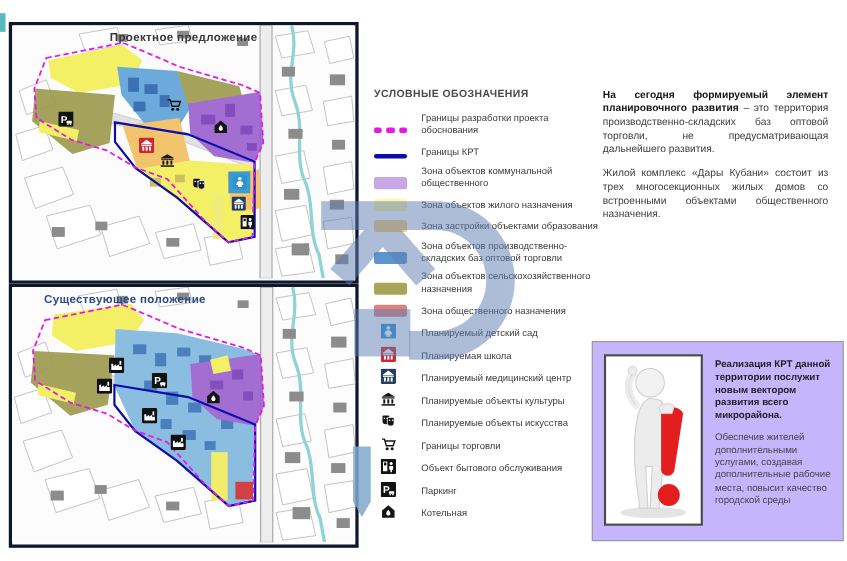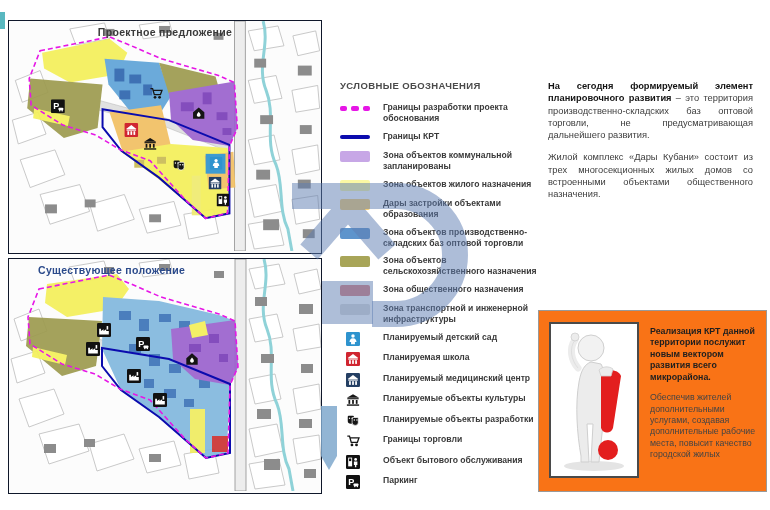--- a/index.html
+++ b/index.html
@@ -1,42 +1,42 @@
 <!DOCTYPE html>
 <html><head>
 <meta charset="utf-8">
 <style>
   html,body{margin:0;padding:0;background:#fff;}
   .page{position:relative;width:770px;height:510px;background:#fff;overflow:hidden;
         font-family:"Liberation Sans",sans-serif;}
   
-  .map{position:absolute;width:312px;border:1px solid #0f172a;background:#fdfdfd;}
+  .map{position:absolute;width:312px;border:3px solid #0f172a;background:#fdfdfd;}
   .map svg{display:block;}
   #map1{left:8px;top:20px;height:232px;}
   #map2{left:8px;top:258px;height:234px;}
   .mtitle{position:absolute;top:5px;left:0;width:100%;text-align:center;
           font-weight:bold;font-size:10.5px;color:#3a3a3a;letter-spacing:.3px;}
   #map2 .mtitle{text-align:left;left:29px;width:auto;color:#2b4a8b;}
   
   .legend{position:absolute;left:340px;top:80px;width:208px;}
   .legend-title{font-size:9.5px;font-weight:bold;color:#4a4a4a;letter-spacing:.4px;margin:0 0 11px 0;}
-  .lrow{display:flex;align-items:flex-start;margin-bottom:6.5px;min-height:13px;font-weight:bold;}
+  .lrow{display:flex;align-items:flex-end;margin-bottom:6.5px;min-height:13px;}
   .lsw{width:30px;height:11px;border-radius:2px;flex:0 0 30px;margin-right:13px;margin-top:1px;}
   .lsw.line{height:4px;border-radius:2px;margin-top:4px;}
   .lsw.dash{display:flex;gap:4px;background:none;}
   .lsw.dash i{flex:1;height:5px;border-radius:2px;margin-top:3px;}
   .lic{width:14px;height:14px;flex:0 0 14px;margin:0 23px 0 6px;color:#151515;}
   .llab{font-size:8.6px;color:#3a3a3a;line-height:1.28;}
   
   .rp{position:absolute;left:548px;top:80px;width:218px;}
   .rp p{text-align:justify;font-size:9.3px;color:#3d3d3d;line-height:1.32;margin:0 13px 10px 0;}
   .rp b{color:#141414;}
   .rp .h2{margin-top:28px;font-weight:bold;color:#141414;}
   
-  .callout{position:absolute;left:538px;top:310px;width:229px;height:182px;background:#f97316;
+  .callout{position:absolute;left:538px;top:310px;width:229px;height:182px;background:#c4b5fd;
            border:1px solid #999;box-sizing:border-box;display:flex;gap:11px;padding:11px 10px;}
   .photo{flex:0 0 90px;width:90px;height:156px;background:#fff;border:2px solid #4a4a4a;box-sizing:border-box;}
   .ctext{font-size:8.8px;color:#444;line-height:1.3;}
   .ctext .chead{font-weight:bold;color:#1f1f1f;margin:4px 0 9px 0;}
   
   .overlay{position:absolute;left:0;top:0;pointer-events:none;}
   .defs{position:absolute;width:0;height:0;}
 </style>
 </head>
 <body>
@@ -266,46 +266,42 @@
           <i style="background-color: rgb(230, 22, 230);"></i>
         </span>
       <span class="llab">Границы разработки проекта обоснования</span>
     </div>
     <div class="lrow">
       <span class="lsw line" style="background-color: rgb(11, 11, 174);"></span>
       <span class="llab">Границы КРТ</span>
     </div>
     <div class="lrow">
       <span class="lsw" style="background-color: rgb(199, 167, 230);"></span>
-      <span class="llab">Зона объектов коммунальной запланированы</span>
+      <span class="llab">Зона объектов коммунальной общественного</span>
     </div>
     <div class="lrow">
       <span class="lsw" style="background-color: rgb(251, 249, 164);"></span>
       <span class="llab">Зона объектов жилого назначения</span>
     </div>
     <div class="lrow">
       <span class="lsw" style="background-color: rgb(246, 206, 114);"></span>
-      <span class="llab">Дары застройки объектами образования</span>
+      <span class="llab">Зона застройки объектами образования</span>
     </div>
     <div class="lrow">
       <span class="lsw" style="background-color: rgb(94, 148, 204);"></span>
       <span class="llab">Зона объектов производственно-складских баз оптовой торговли</span>
     </div>
     <div class="lrow">
       <span class="lsw" style="background-color: rgb(168, 165, 88);"></span>
       <span class="llab">Зона объектов сельскохозяйственного назначения</span>
     </div>
     <div class="lrow">
       <span class="lsw" style="background-color: rgb(221, 129, 129);"></span>
       <span class="llab">Зона общественного назначения</span>
     </div>
-    <div class="lrow">
-      <span class="lsw" style="background-color: rgb(220, 220, 220);"></span>
-      <span class="llab">Зона транспортной и инженерной инфраструктуры</span>
-    </div>
 
     <div class="lrow">
       <svg class="lic" viewBox="0 0 16 16">
           <use href="#sym-kinder" xlink:href="#sym-kinder"></use>
         </svg>
       <span class="llab">Планируемый детский сад</span>
     </div>
     <div class="lrow">
       <svg class="lic" viewBox="0 0 16 16">
           <use href="#sym-school" xlink:href="#sym-school"></use>
@@ -321,39 +317,45 @@
     <div class="lrow">
       <svg class="lic" viewBox="0 0 16 16">
           <use href="#sym-museum" xlink:href="#sym-museum"></use>
         </svg>
       <span class="llab">Планируемые объекты культуры</span>
     </div>
     <div class="lrow">
       <svg class="lic" viewBox="0 0 16 16">
           <use href="#sym-masks" xlink:href="#sym-masks"></use>
         </svg>
-      <span class="llab">Планируемые объекты разработки</span>
+      <span class="llab">Планируемые объекты искусства</span>
     </div>
     <div class="lrow">
       <svg class="lic" viewBox="0 0 16 16">
           <use href="#sym-cart" xlink:href="#sym-cart"></use>
         </svg>
       <span class="llab">Границы торговли</span>
     </div>
     <div class="lrow">
       <svg class="lic" viewBox="0 0 16 16">
           <use href="#sym-service" xlink:href="#sym-service"></use>
         </svg>
       <span class="llab">Объект бытового обслуживания</span>
     </div>
     <div class="lrow">
       <svg class="lic" viewBox="0 0 16 16">
           <use href="#sym-parking" xlink:href="#sym-parking"></use>
         </svg>
       <span class="llab">Паркинг</span>
+    </div>
+    <div class="lrow">
+      <svg class="lic" viewBox="0 0 16 16">
+          <use href="#sym-boiler" xlink:href="#sym-boiler"></use>
+        </svg>
+      <span class="llab">Котельная</span>
     </div>
   </div>
 
   <div class="rp">
     <p><b>На сегодня формируемый элемент планировочного развития</b><span> – это территория производственно-складских баз оптовой торговли, не предусматривающая дальнейшего развития.</span></p>
     <p>Жилой комплекс «Дары Кубани» состоит из трех многосекционных жилых домов со встроенными объектами общественного назначения.</p>
   </div>
 
   <div class="callout">
     <div class="photo">
@@ -364,21 +366,21 @@
         <path d="M27,44 C20,36 18,24 24,16" fill="none" stroke="#D6D6D6" stroke-width="1" opacity="0.6"></path>
         <circle cx="24" cy="13" r="4" fill="#ECECEC" stroke="#CFCFCF" stroke-width="0.8"></circle>
         <circle cx="40" cy="24" r="13" fill="#F2F2F2" stroke="#CFCFCF" stroke-width="1"></circle>
         <path d="M50,48 C58,44 68,46 70,52 L62,104 C60,110 52,110 50,104 Z" fill="#E31E1E"></path>
         <circle cx="57" cy="126" r="10" fill="#E31E1E"></circle>
         <path d="M48,46 C52,42 58,42 62,45 L60,52 L50,52 Z" fill="#ECECEC" stroke="#CFCFCF" stroke-width="0.8"></path>
       </svg>
     </div>
     <div class="ctext">
       <div class="chead">Реализация КРТ данной территории послужит новым вектором развития всего микрорайона.</div>
-      <div>Обеспечив жителей дополнительными услугами, создавая дополнительные рабочие места, повысит качество городской жилых</div>
+      <div>Обеспечив жителей дополнительными услугами, создавая дополнительные рабочие места, повысит качество городской среды</div>
     </div>
   </div>
 
   <svg class="overlay" width="770" height="510" viewBox="0 0 770 510" xmlns="http://www.w3.org/2000/svg">
     <g stroke="#5E7DB2" opacity="0.5" fill="none">
       <path d="M292,196 L396,196 A59,59 0 0 1 396,314 L372,314" stroke-width="26"></path>
       <path d="M309,252 L348,207 L387,252" stroke-width="23"></path>
     </g>
     <rect x="322" y="281" width="51" height="43" fill="#5E7DB2" opacity="0.5"></rect>
     <path d="M321,406 L337,406 L337,456 L329,470 L321,456 Z" fill="#7FA8CC" opacity="0.85"></path>

